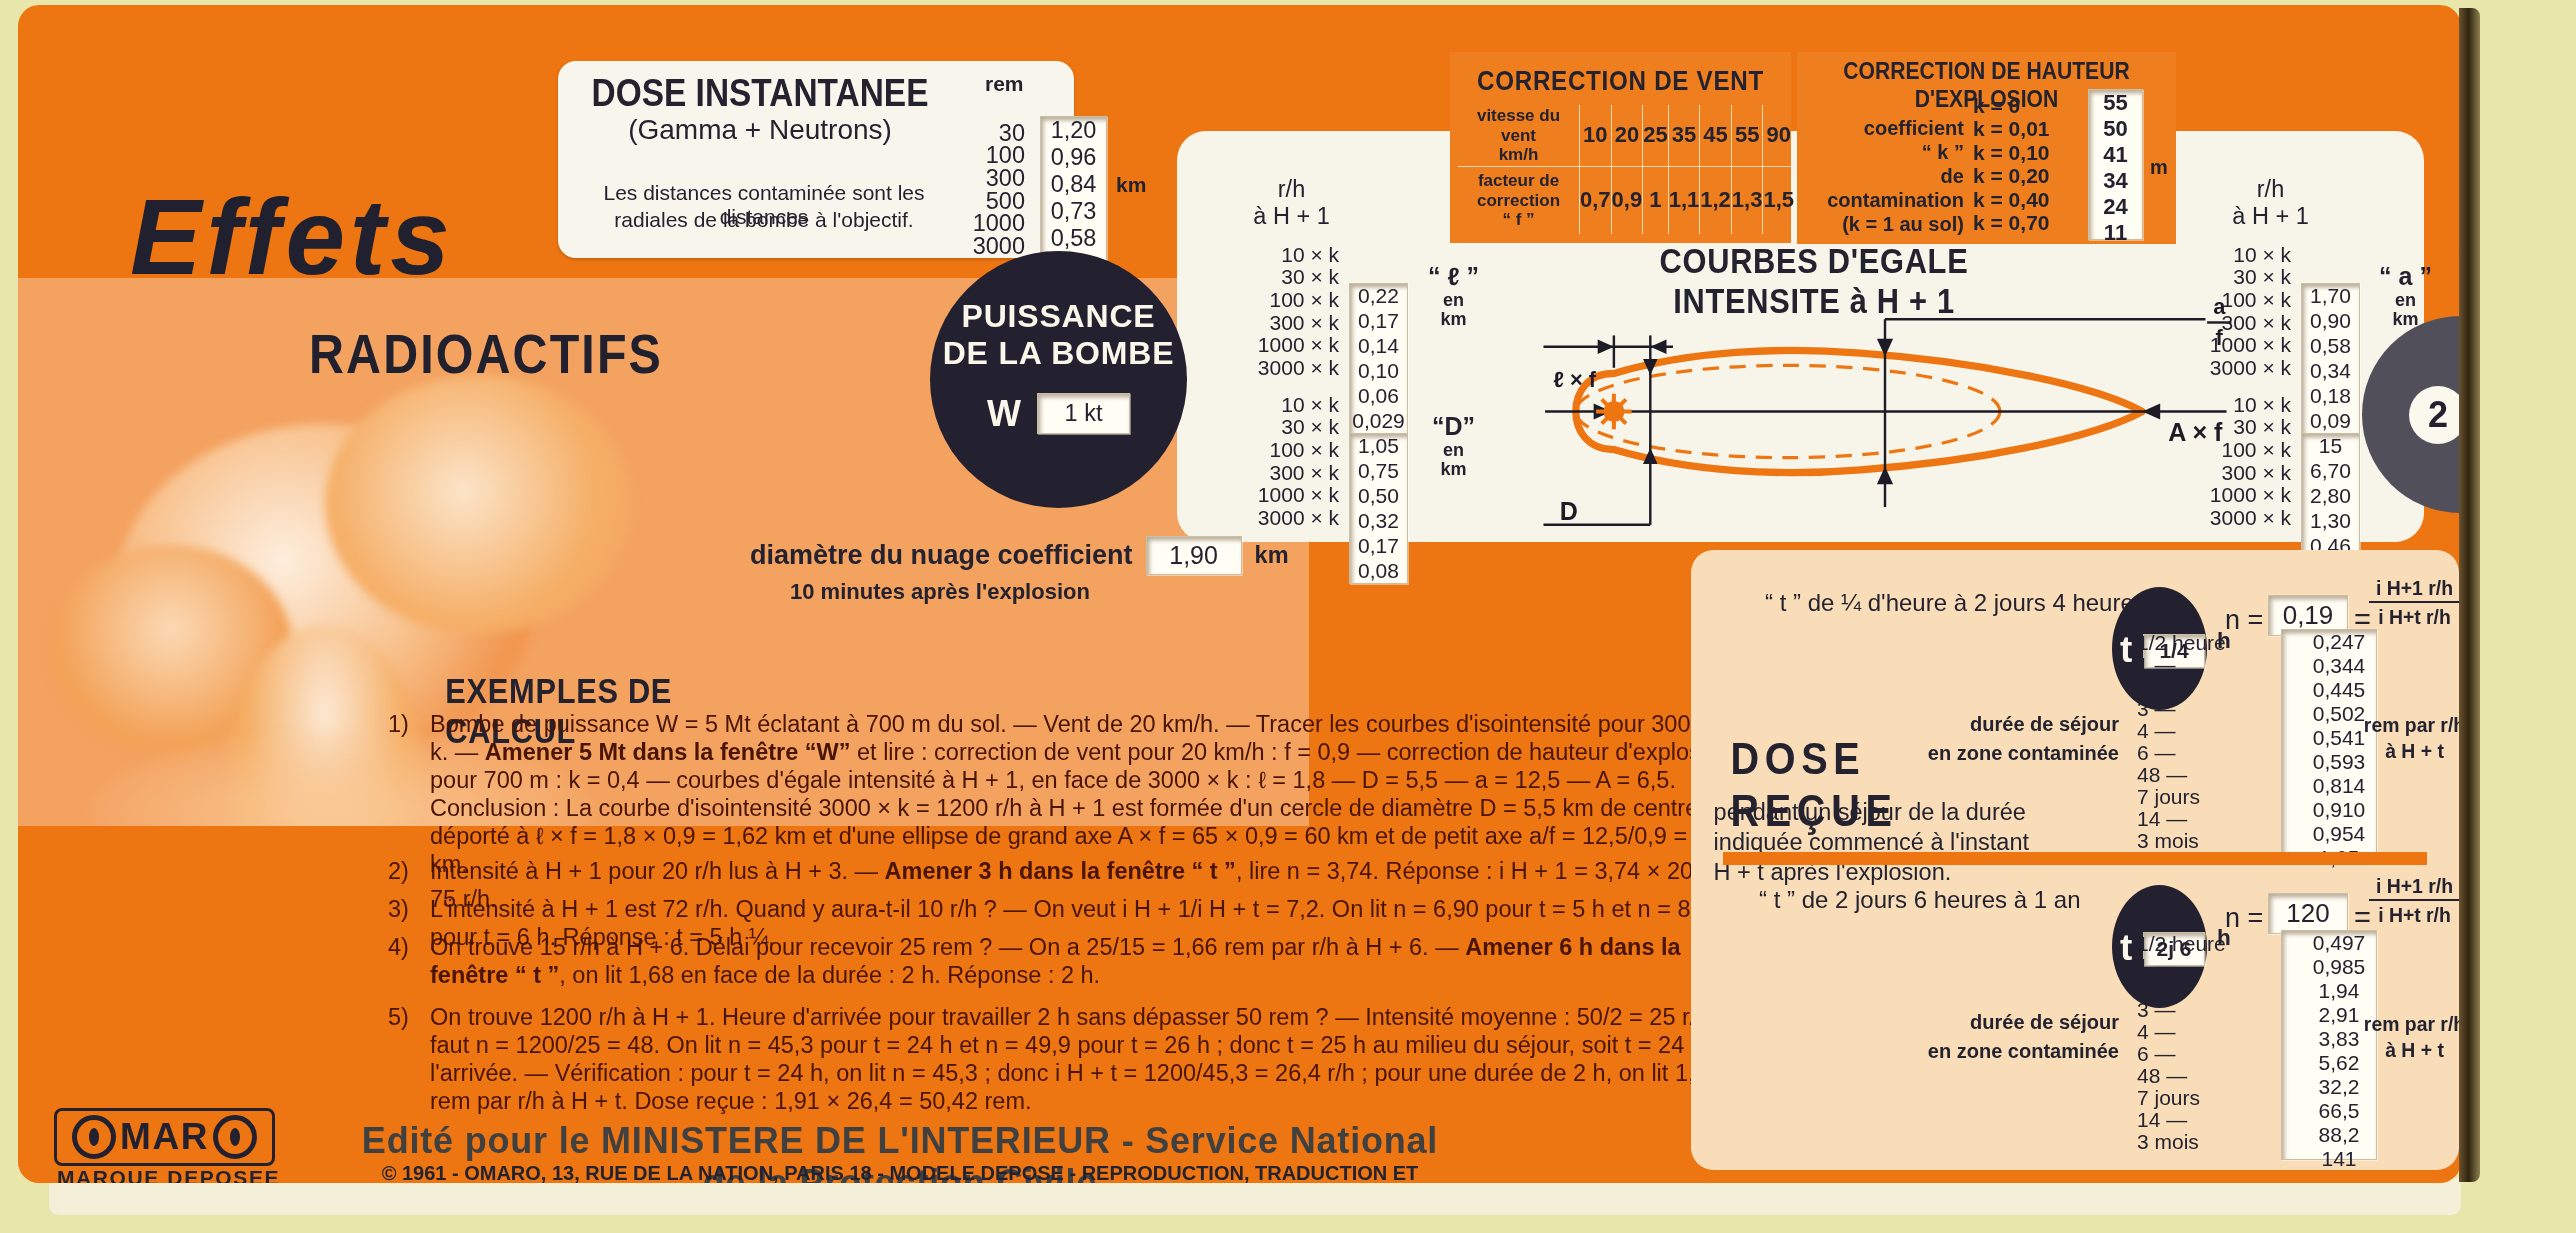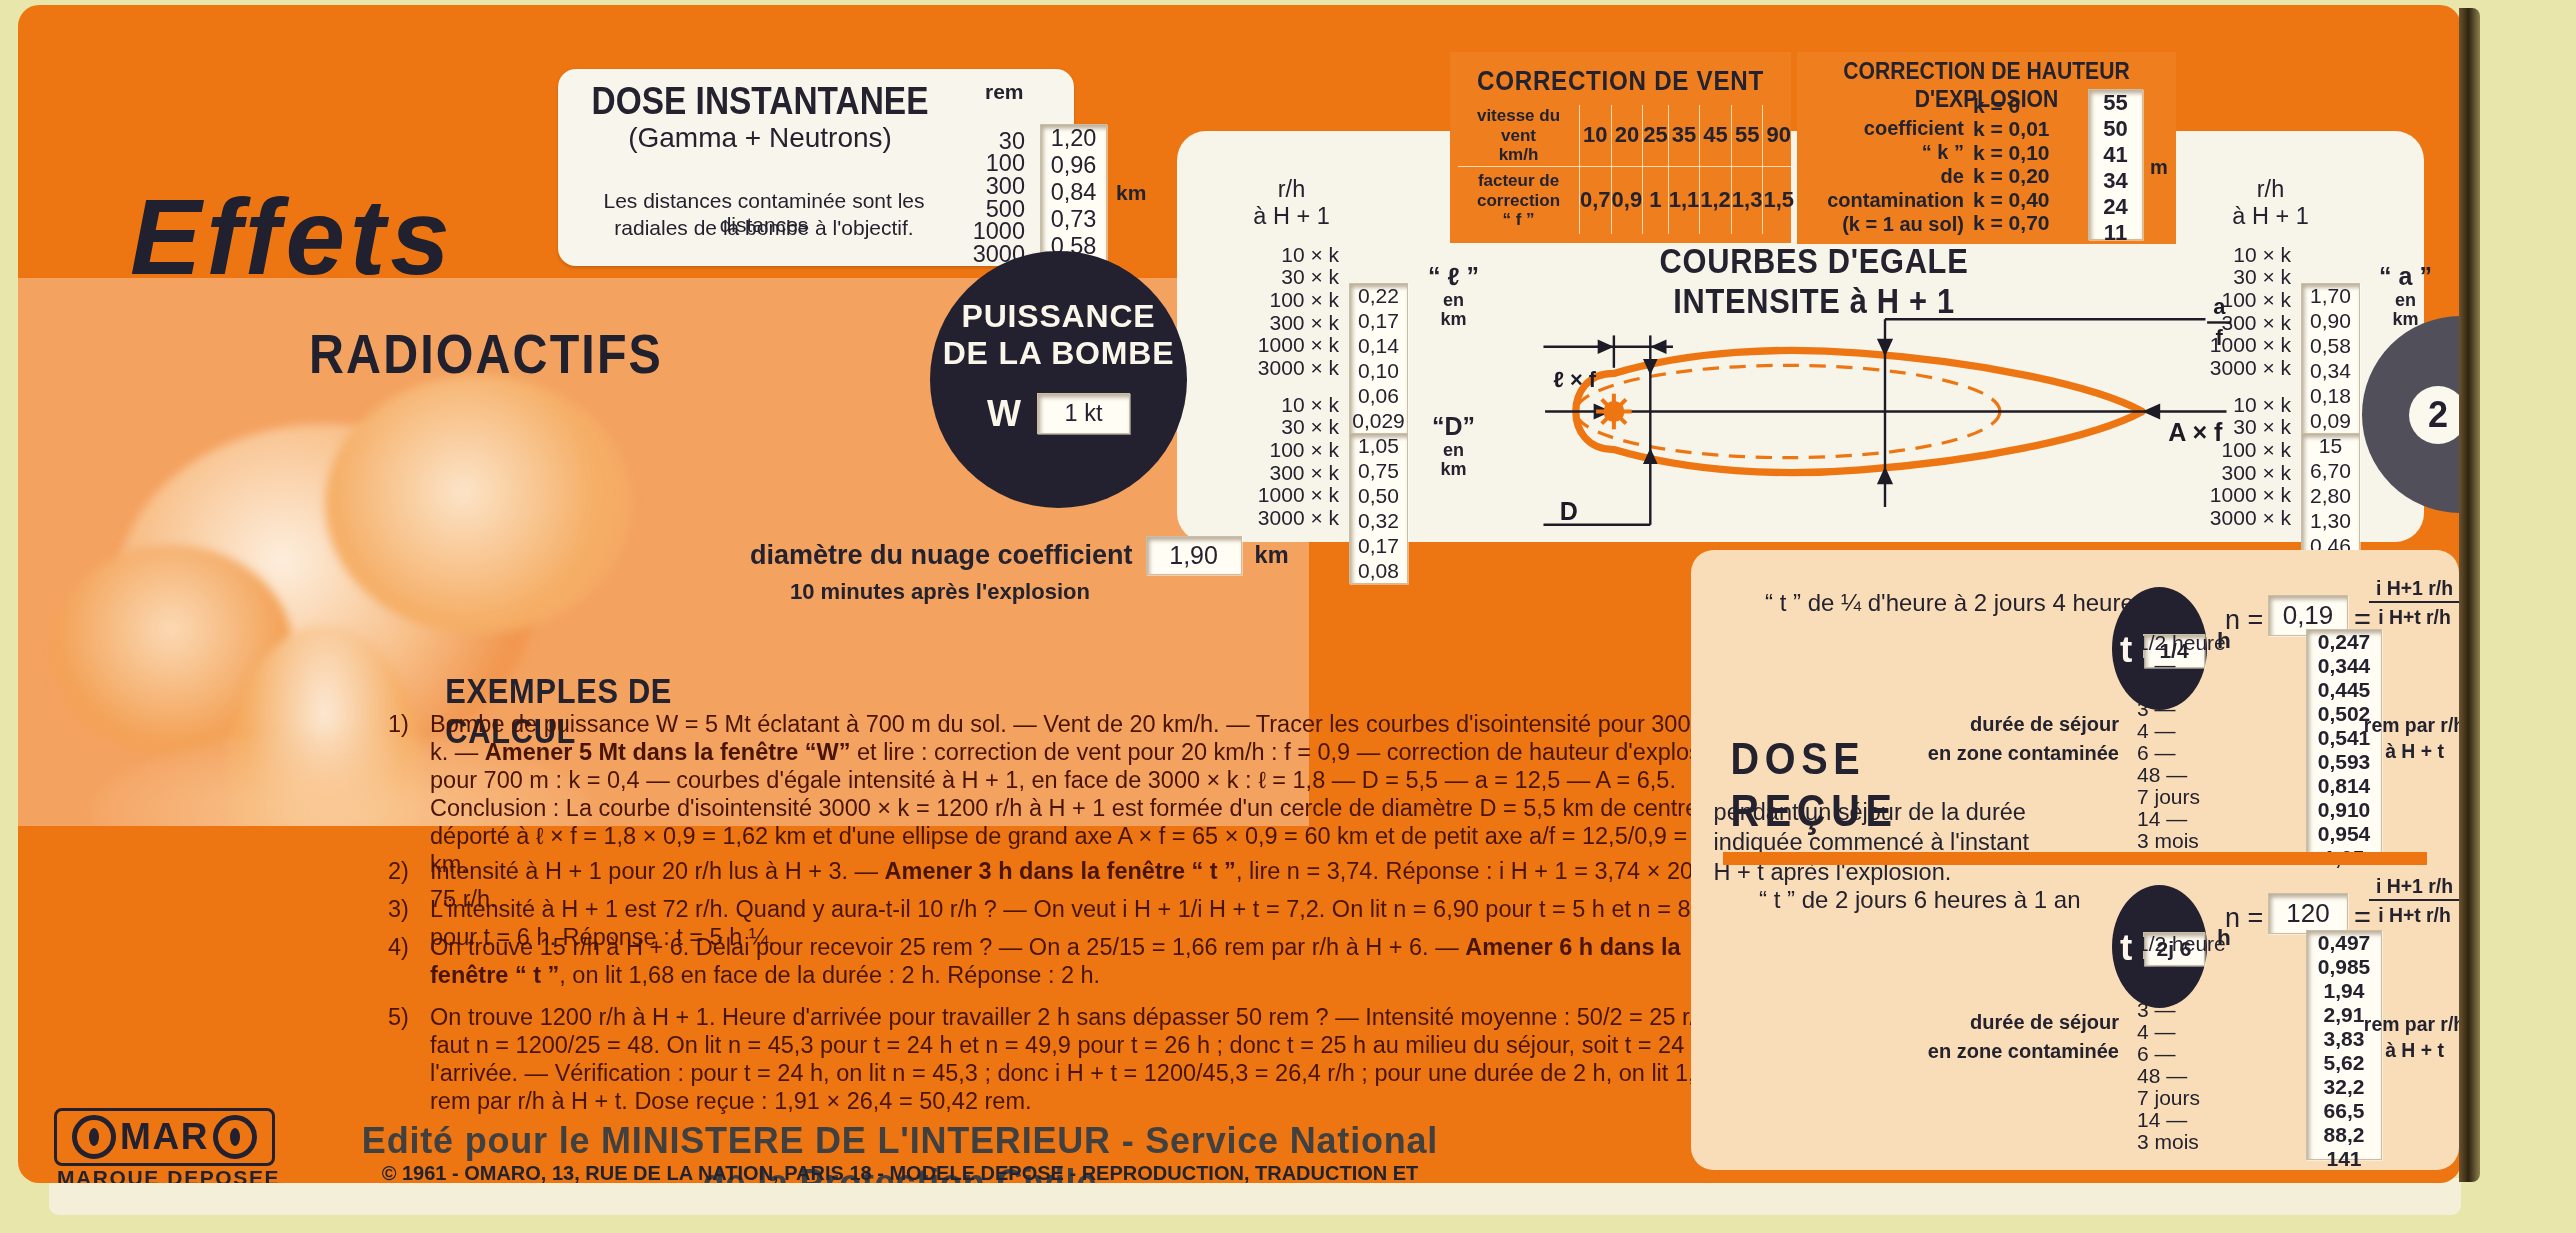--- a/index.html
+++ b/index.html
@@ -11,21 +11,21 @@
   .navy{color:#24222f;}
   .cond{transform:scaleX(.88);transform-origin:0 50%;}
   .condc{transform:scaleX(.88);transform-origin:50% 50%;}
   
   #light-zone{left:0;top:273px;width:1291px;height:548px;background:#f4a260;overflow:hidden;}
   .blob{position:absolute;border-radius:50%;filter:blur(4.9px);}
   
   .win{background:#fffdf4;border:0.8px solid #c9bfa2;box-shadow:inset 2.4px 3.2px 4px rgba(70,40,5,.38),0.8px 0.8px 0 rgba(255,255,255,.55);}
   .wincol{display:flex;flex-direction:column;justify-content:space-around;align-items:center;color:#24222f;}
   
-  #dose-inst{left:540px;top:64px;width:516px;height:197px;background:#f8f6ec;border-radius:18px;box-shadow:0 1.6px 3.2px rgba(90,40,0,.25);}
+  #dose-inst{left:540px;top:56px;width:516px;height:197px;background:#f8f6ec;border-radius:18px;box-shadow:0 1.6px 3.2px rgba(90,40,0,.25);}
   
   #effets{left:112px;top:170px;font-size:107px;font-weight:900;font-style:italic;letter-spacing:4.9px;color:#20202e;}
   #radioactifs{left:291px;top:317px;font-size:55px;font-weight:800;letter-spacing:2.4px;color:#20202e;}
   
   #puissance{left:912px;top:246px;width:257px;height:257px;border-radius:50%;background:#232030;text-align:center;color:#faf6ea;}
   
   #panel{left:1159px;top:126px;width:1247px;height:411px;background:#f7f5ea;border-radius:29px;}
   .obox{background:#ef7f1e;color:#24222f;}
   #vent-box{left:1432px;top:47px;width:341px;height:191px;}
   #haut-box{left:1779px;top:47px;width:379px;height:192px;}
@@ -45,21 +45,21 @@
   .ex-num{position:absolute;left:0;top:0;}
   .ex-item b{font-weight:800;}
   
   #dose-panel{left:1673px;top:545px;width:768px;height:620px;background:#f8ddb8;border-radius:22.6px;}
   .toval{position:absolute;width:95px;height:123px;border-radius:50%;background:#232030;}
   .toval .tsym{position:absolute;left:8px;top:42px;color:#fbf7ec;font-size:37px;font-weight:bold;}
   .toval .twin{position:absolute;left:31px;top:47px;width:60px;height:32px;display:flex;align-items:center;justify-content:center;font-size:21px;font-weight:bold;color:#24222f;}
   .frac{position:absolute;width:91px;text-align:center;color:#24222f;font-size:19.4px;font-weight:bold;line-height:24px;}
   .frac .bar{border-top:2.4px solid #24222f;margin:1.6px 0;}
   .durcol{position:absolute;width:144px;text-align:left;font-size:21px;line-height:22px;color:#24222f;}
-  .dwin{position:absolute;left:615px;width:74px;height:228px;font-size:21px;font-weight:bold;}
+  .dwin{position:absolute;left:590px;width:74px;height:228px;font-size:21px;font-weight:normal;padding-left:20px;}
   .staylab{position:absolute;width:202px;text-align:right;font-size:20px;line-height:29px;font-weight:bold;color:#24222f;}
   .unitlab{position:absolute;width:105px;text-align:center;font-size:19.4px;line-height:26px;font-weight:bold;color:#24222f;}
   #divider{position:absolute;left:32px;top:302px;width:704px;height:13px;background:#ee7612;}
   
   #logo{left:36px;top:1103px;width:215px;height:52px;border:3.2px solid #232030;border-radius:8px;display:flex;align-items:center;justify-content:center;gap:4px;}
   .o-ring{width:34px;height:34px;border:5.7px solid #232030;border-radius:50%;display:flex;align-items:center;justify-content:center;color:transparent;font-size:0.8px;}
   .o-dot{width:9.7px;height:18px;background:#232030;border-radius:50%;}
   #logo .mid{font-size:37px;font-weight:900;letter-spacing:1.6px;color:#232030;line-height:1;}
   
   #tab{left:2344px;top:311px;width:197px;height:197px;border-radius:50%;background:#514f59;}

